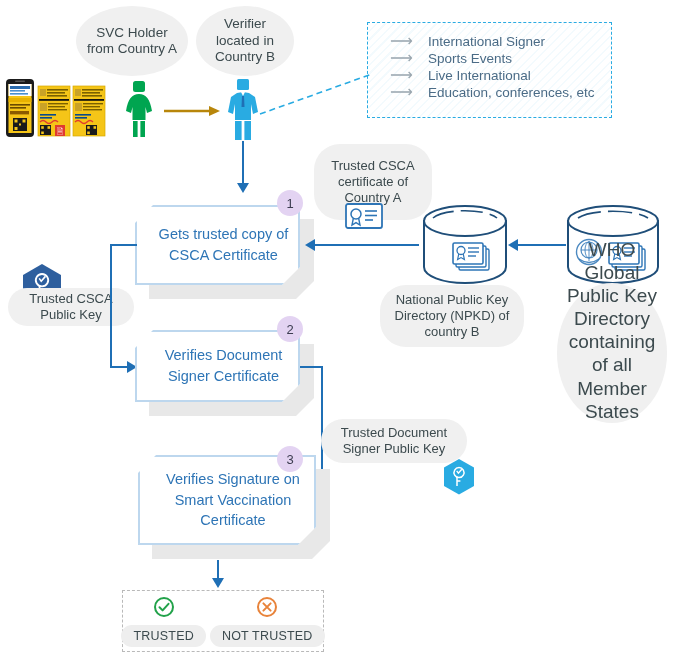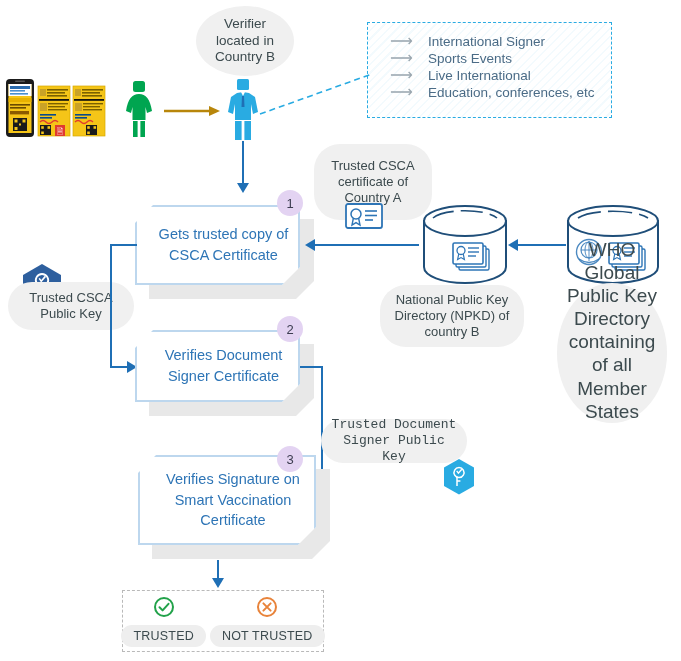--- a/index.html
+++ b/index.html
@@ -137,20 +137,23 @@
   }
 
   
   .hexwrap{position:absolute;}
 </style>
 </head>
 <body>
 
 <div id="canvas">
 
+  <div class="blob blob-ellipse" style="left:76px;top:6px;width:112px;height:70px;font-size:13.5px;padding:0 8px;">
+    <span>SVC Holder from Country A</span>
+  </div>
 
   <div class="blob blob-ellipse" style="left:196px;top:6px;width:98px;height:70px;font-size:13.5px;padding:0 6px;">
     <span>Verifier located in Country B</span>
   </div>
 
   <div class="abs" style="left:4px;top:78px;width:104px;height:60px;">
     <svg width="104" height="60" viewBox="0 0 104 60">
 
       <rect x="2" y="1" width="28" height="58" rx="4" fill="#1b1b1b"></rect>
       <rect x="4.5" y="6" width="23" height="49" fill="#f5c518"></rect>
@@ -348,21 +351,21 @@
 
   <div class="hexwrap" style="left:21px;top:263px;width:42px;height:46px;">
     <svg width="42" height="46" viewBox="0 0 42 46">
       <polygon points="21,1 40,12 40,34 21,45 2,34 2,12" fill="#2e5f9e"></polygon>
       <path d="M21 11 a6.2 6.2 0 1 0 0.01 0 Z" fill="none" stroke="#ffffff" stroke-width="1.8"></path>
       <path d="M18.6 22.8 L18.6 34 M18.6 28 L22.6 28" stroke="#ffffff" stroke-width="1.8" fill="none"></path>
       <path d="M18.2 15.4 L20.2 18.2 L24.4 13.4" fill="none" stroke="#ffffff" stroke-width="1.6"></path>
     </svg>
   </div>
 
-  <div class="blob blob-rounded" style="left:8px;top:282px;width:126px;height:48px;font-size:13px;padding:0 8px;">
+  <div class="blob blob-rounded" style="left:8px;top:288px;width:126px;height:38px;font-size:13px;padding:0 8px;">
     <span>Trusted CSCA Public Key</span>
   </div>
 
   <div class="line-h" style="left:110px;top:244px;width:27px;"></div>
   <div class="line-v" style="left:110px;top:244px;height:123px;"></div>
   <div class="line-h" style="left:110px;top:366px;width:18px;"></div>
   <div class="arrowhead ah-right" style="left:127px;top:361px;"></div>
 
   <div class="pbox-wrap" style="left:135px;top:330px;width:165px;height:72px;">
     <div class="pbox-shadow"></div>
@@ -372,21 +375,21 @@
   </div>
   <div class="step-badge" style="left:277px;top:316px;">
     <span>2</span>
   </div>
 
   <div class="line-h" style="left:300px;top:366px;width:23px;"></div>
   <div class="line-v" style="left:321px;top:366px;height:130px;"></div>
   <div class="line-h" style="left:307px;top:495px;width:16px;"></div>
   <div class="arrowhead ah-left" style="left:299px;top:490px;"></div>
 
-  <div class="blob blob-rounded" style="left:321px;top:419px;width:146px;height:44px;font-size:13px;padding:0 8px;font-family:Liberation Mono, monospace;">
+  <div class="blob blob-rounded" style="left:321px;top:419px;width:146px;height:44px;font-size:13px;padding:0 8px;">
     <span>Trusted Document Signer Public Key</span>
   </div>
 
   <div class="hexwrap" style="left:442px;top:458px;width:34px;height:38px;">
     <svg width="34" height="38" viewBox="0 0 34 38">
       <polygon points="17,1 32,9.5 32,28 17,36.5 2,28 2,9.5" fill="#29abe2"></polygon>
       <path d="M17 9.5 a5 5 0 1 0 0.01 0 Z" fill="none" stroke="#ffffff" stroke-width="1.5"></path>
       <path d="M15 18.5 L15 28 M15 23 L18.4 23" stroke="#ffffff" stroke-width="1.5" fill="none"></path>
       <path d="M14.7 12.8 L16.4 15.1 L19.8 11.2" fill="none" stroke="#ffffff" stroke-width="1.4"></path>
     </svg>

